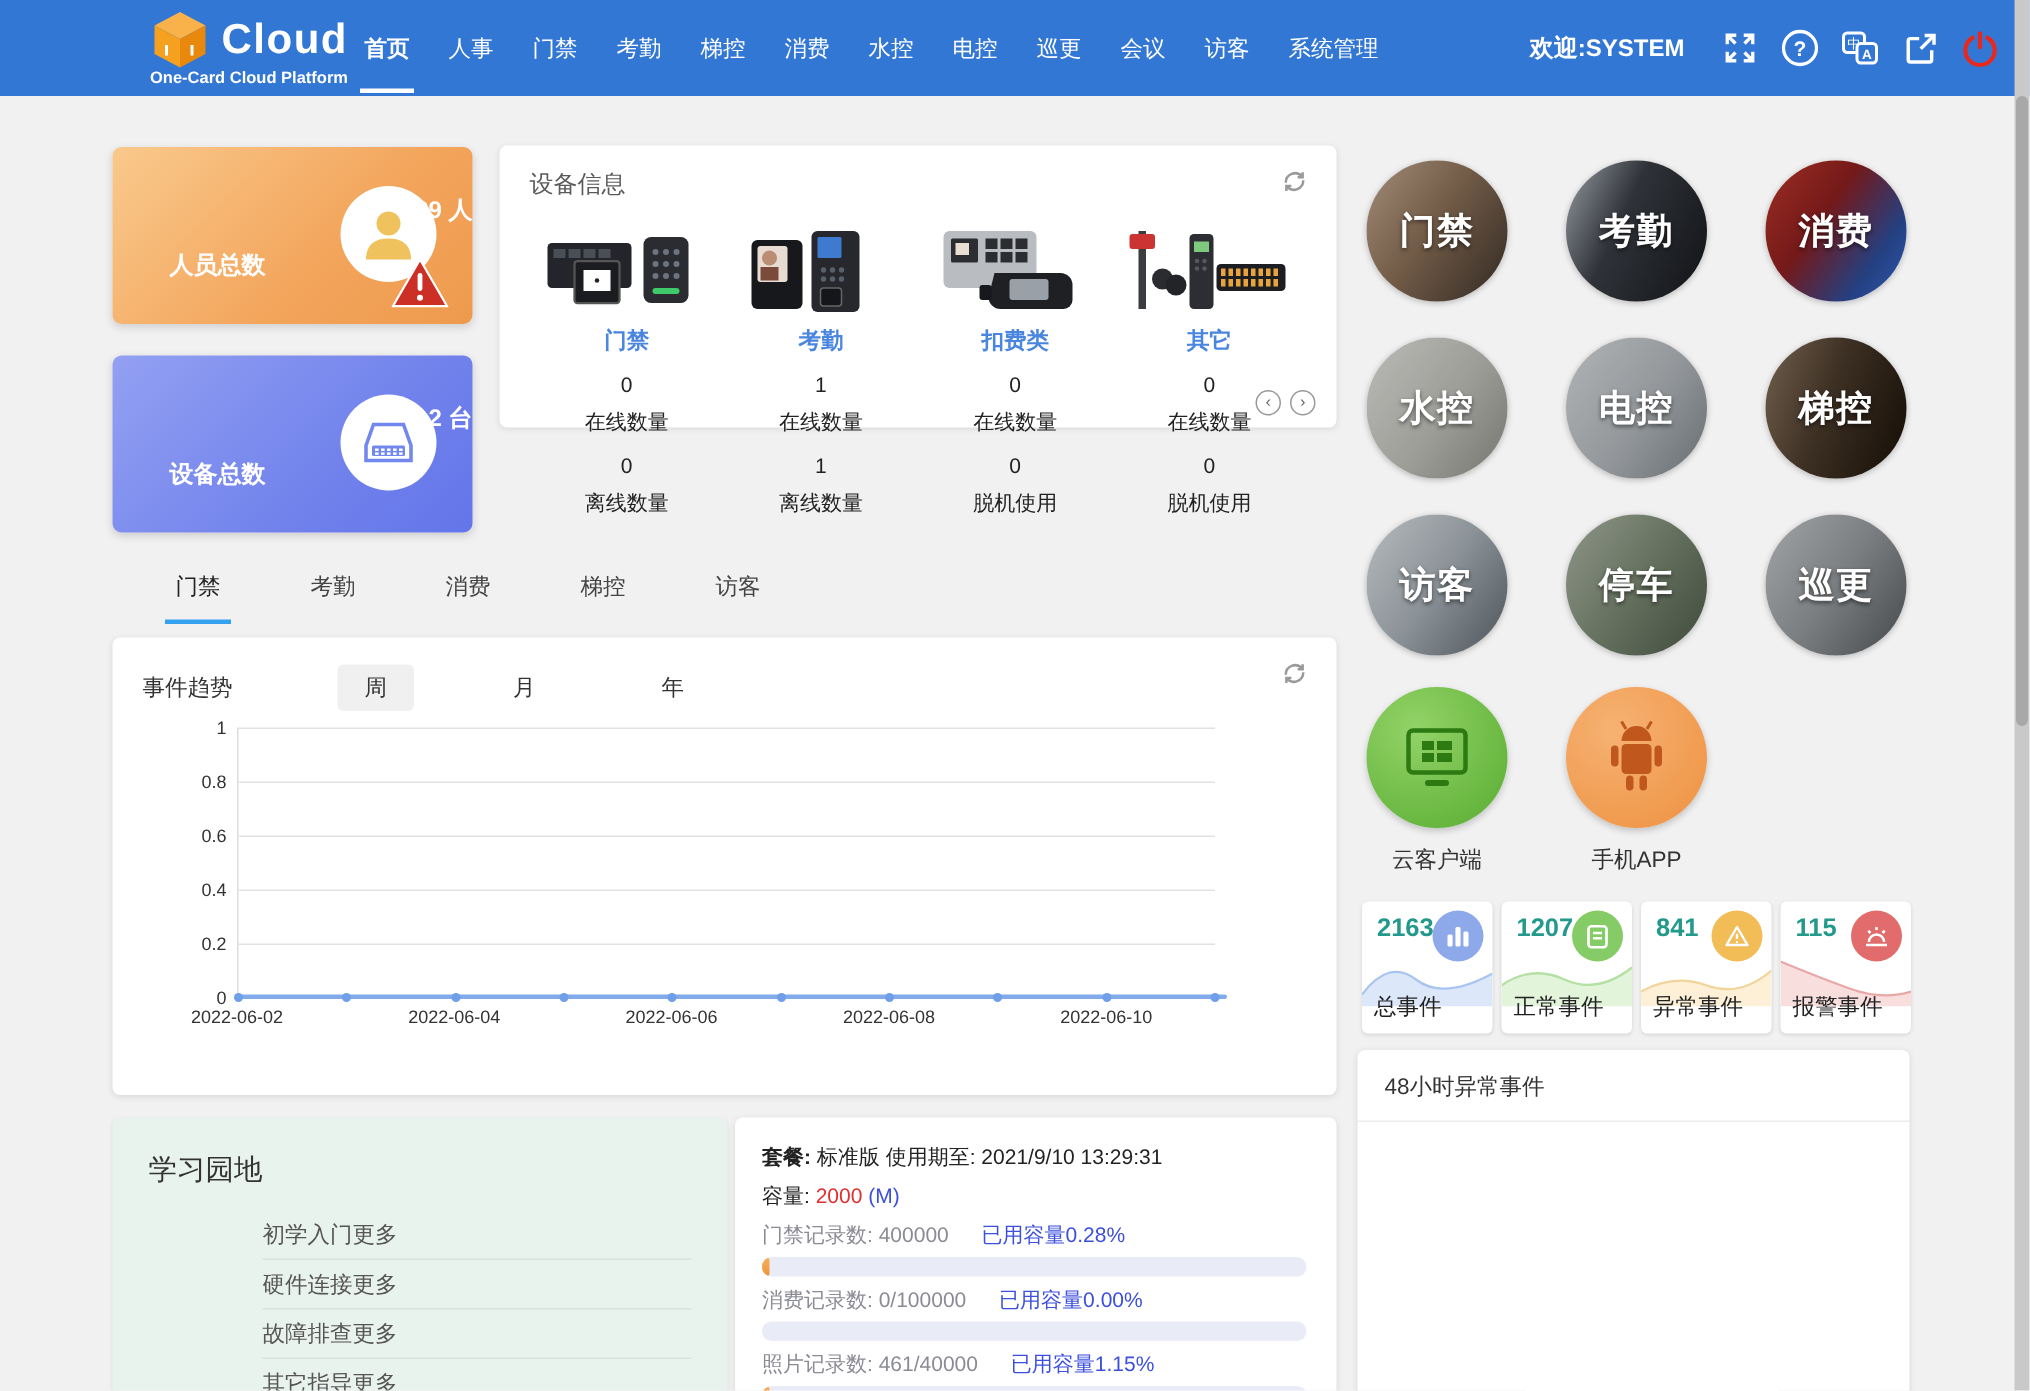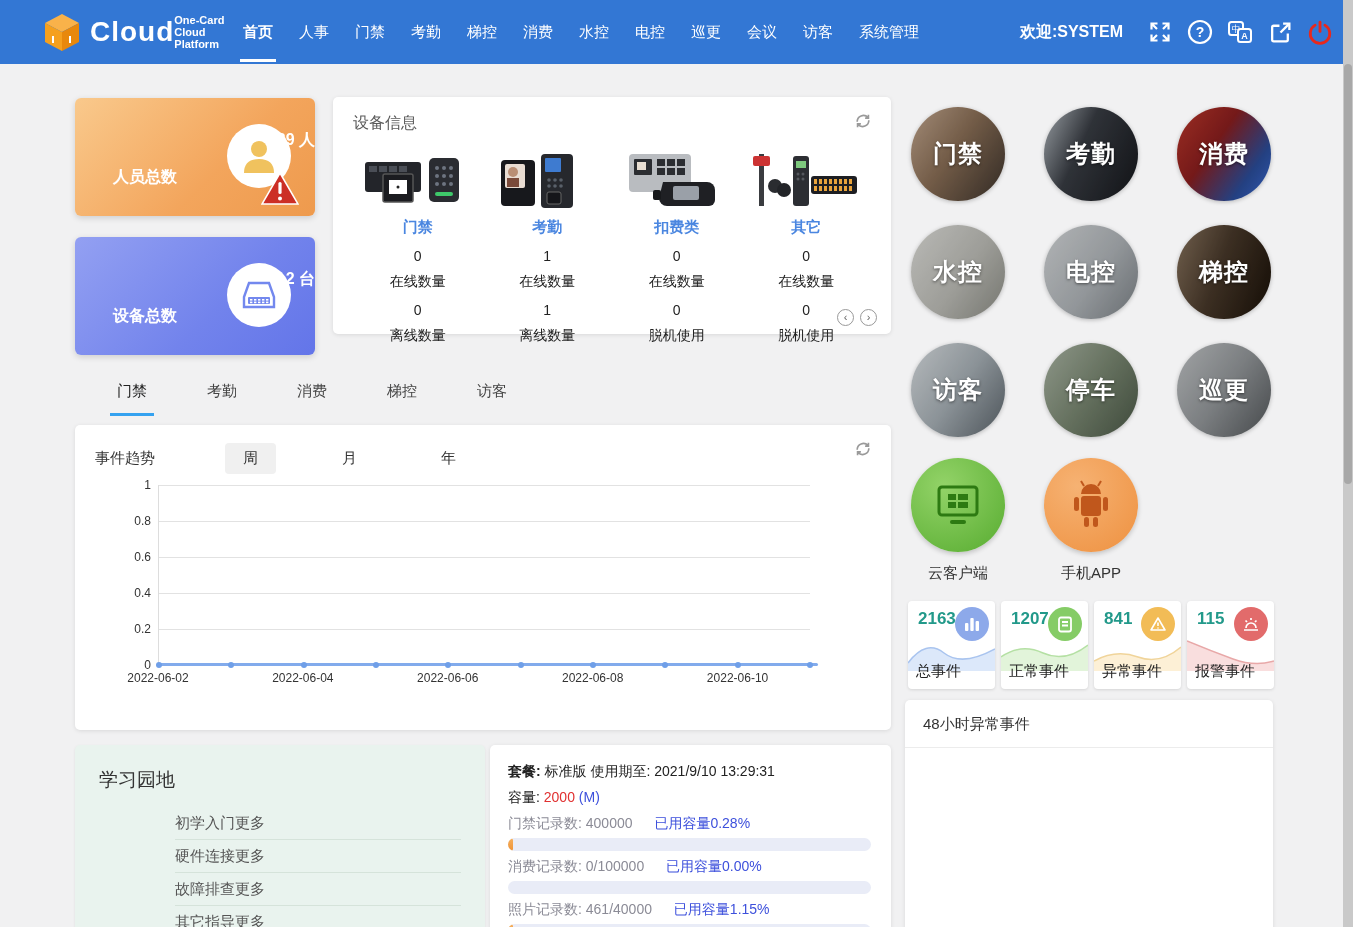--- a/index.html
+++ b/index.html
@@ -8,21 +8,21 @@
     position:relative; overflow:hidden;
     background:#f1f1f2;
     font-family:"Liberation Sans","DejaVu Sans",sans-serif;
     color:#333;
   }
   
   .navbar {
     position:absolute; left:0; top:0; width:1353px; height:64px;
     background:#3377d4; display:flex; align-items:center; color:#fff;
   }
-  .brand { display:flex; align-items:center; margin-left:42px; width:190px; flex-direction:row; }
+  .brand { display:flex; align-items:flex-end; margin-left:42px; width:190px; flex-direction:column; }
   .brand-row { display:flex; align-items:center; }
   .brand-cube { width:40px; height:40px; margin-right:8px; }
   .brand-title { font-size:28px; font-weight:bold; letter-spacing:1px; }
   .brand-sub { font-size:11px; font-weight:bold; margin-top:0px; }
   .nav-menu { display:flex; align-items:center; gap:20px; margin-left:8px; }
   .nav-item { font-size:15px; padding:20px 3px 17px 3px; cursor:pointer; border-bottom:3px solid transparent; white-space:nowrap; }
   .nav-item.active { border-bottom-color:#ffffff; font-weight:bold; }
   .nav-right { margin-left:auto; display:flex; align-items:center; margin-right:20px; gap:14px; }
   .welcome { font-size:16px; font-weight:bold; margin-right:10px; }
   .nav-icon { width:26px; height:26px; cursor:pointer; display:flex; align-items:center; justify-content:center; }
@@ -32,21 +32,21 @@
   .sum-card { position:absolute; left:75px; width:240px; height:118px; border-radius:6px; color:#fff;
     box-shadow:0 2px 6px rgba(0,0,0,.15); padding:24px 0 0 38px; }
   .sum-card.person { top:98px; background:linear-gradient(135deg,#f9c98c 0%,#f3a55c 60%,#ee9a4d 100%); }
   .sum-card.device { top:237px; background:linear-gradient(135deg,#93a0f2 0%,#7283ec 60%,#6375e9 100%); }
   .sum-count { font-size:16px; font-weight:bold; margin-top:8px;text-align:right; }
   .sum-title { font-size:16px; font-weight:bold; margin-top:16px; }
   .sum-circle { position:absolute; right:24px; top:26px; width:64px; height:64px; border-radius:50%;
     background:#fff; display:flex; align-items:center; justify-content:center; }
   .sum-alert { position:absolute; right:16px; top:74px; width:38px; height:34px; }
   
-  .device-info { left:333px; top:97px; width:558px; height:237px; padding:16px 20px; }
+  .device-info { left:333px; top:97px; width:558px; height:188px; padding:16px 20px; }
   .panel-title { font-size:16px; color:#5a5a5a; }
   .refresh-btn { position:absolute; right:18px; top:14px; width:20px; height:20px; cursor:pointer; }
   .dev-cols { display:flex; margin-top:14px; }
   .dev-col { flex:1; text-align:center; }
   .dev-img { height:62px; display:flex; align-items:flex-end; justify-content:center; }
   .dev-name { font-size:15px; font-weight:bold; color:#4a86e0; margin-top:8px; cursor:pointer; }
   .dev-val { font-size:14px; color:#222; margin-top:11px; }
   .dev-lab { font-size:14px; color:#222; margin-top:9px; }
   .dev-pager { position:absolute; right:14px; bottom:8px; display:flex; gap:6px; }
   .pager-btn { width:17px; height:17px; border:1px solid #999; border-radius:50%; color:#666;

